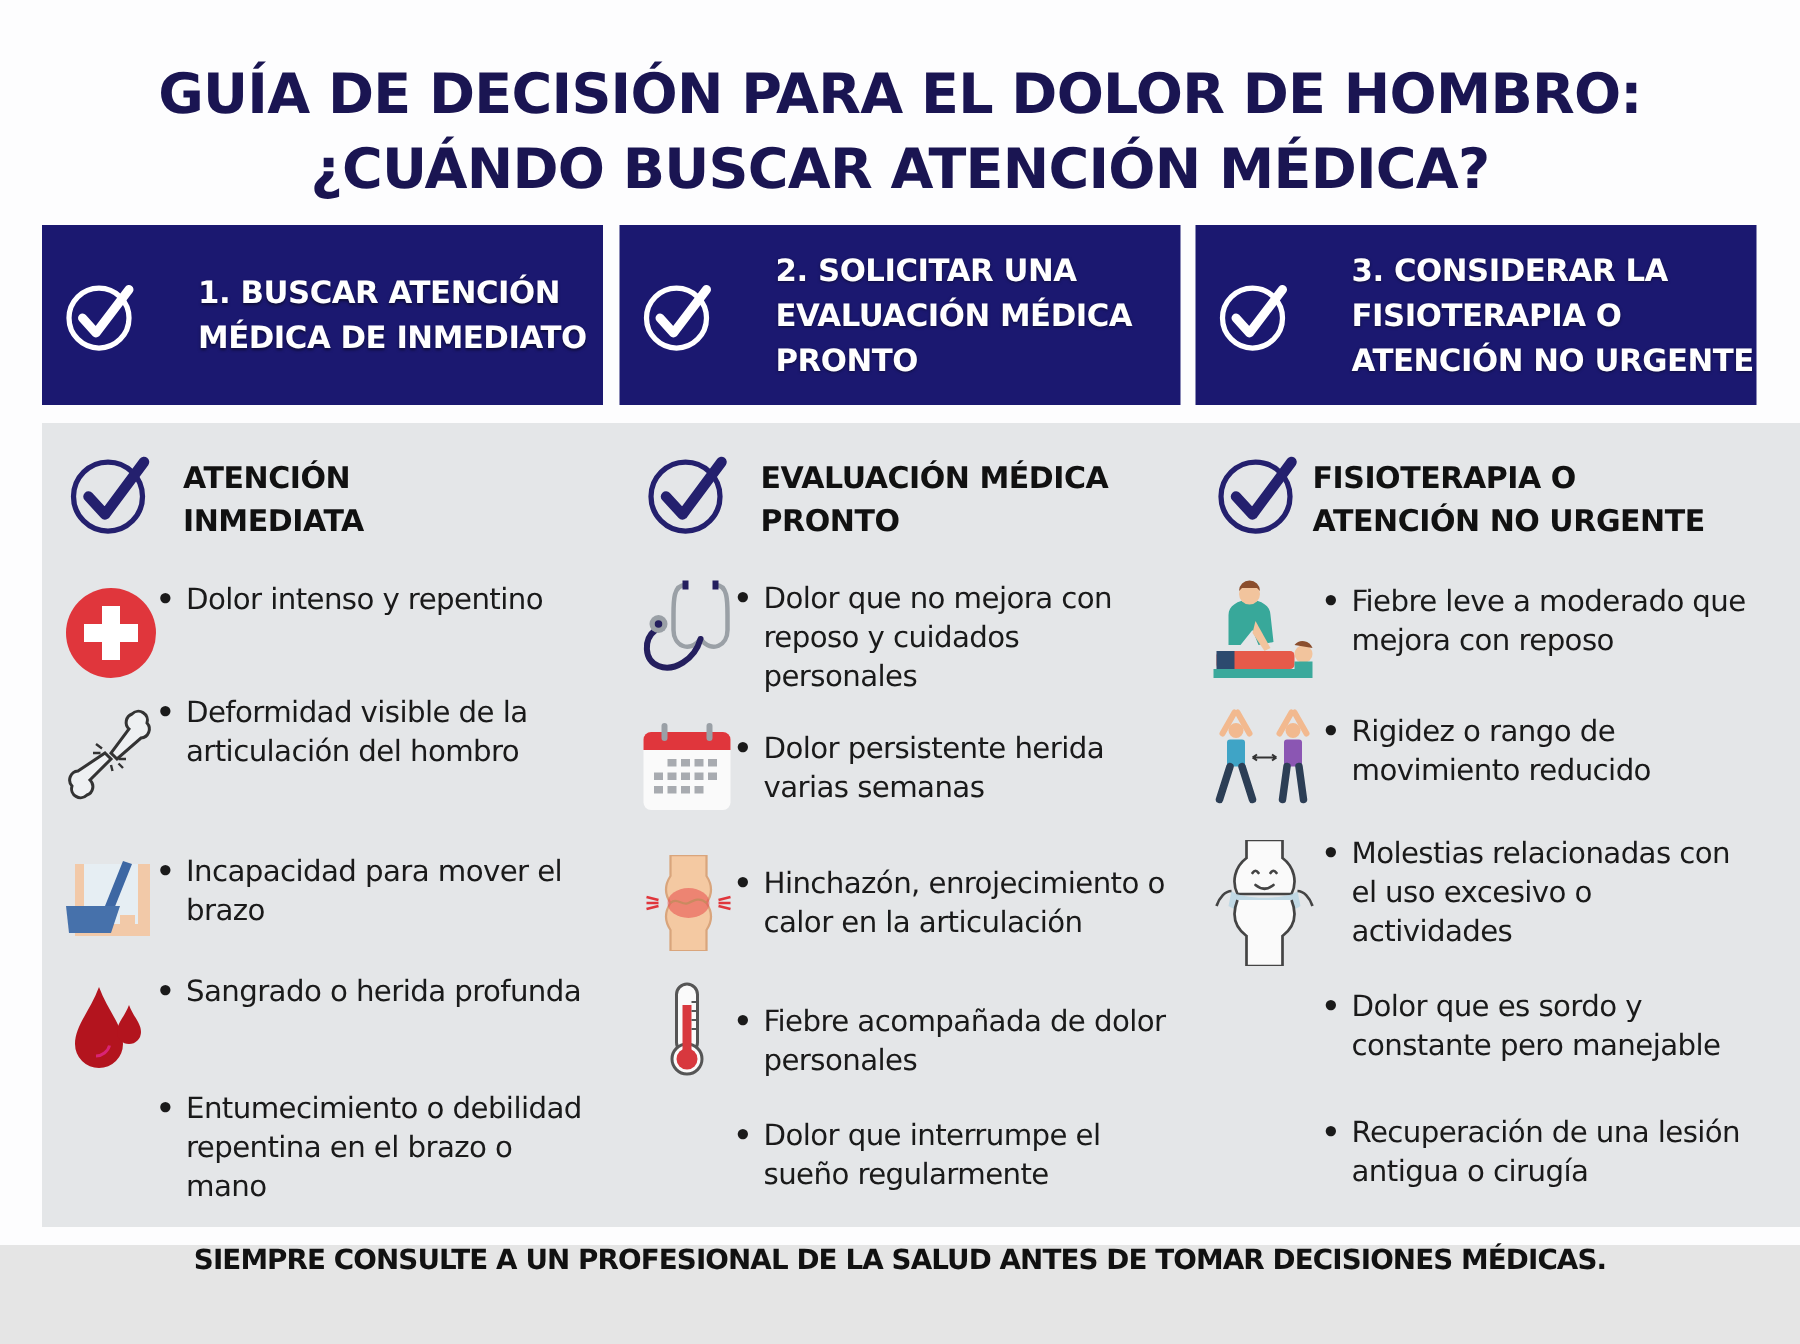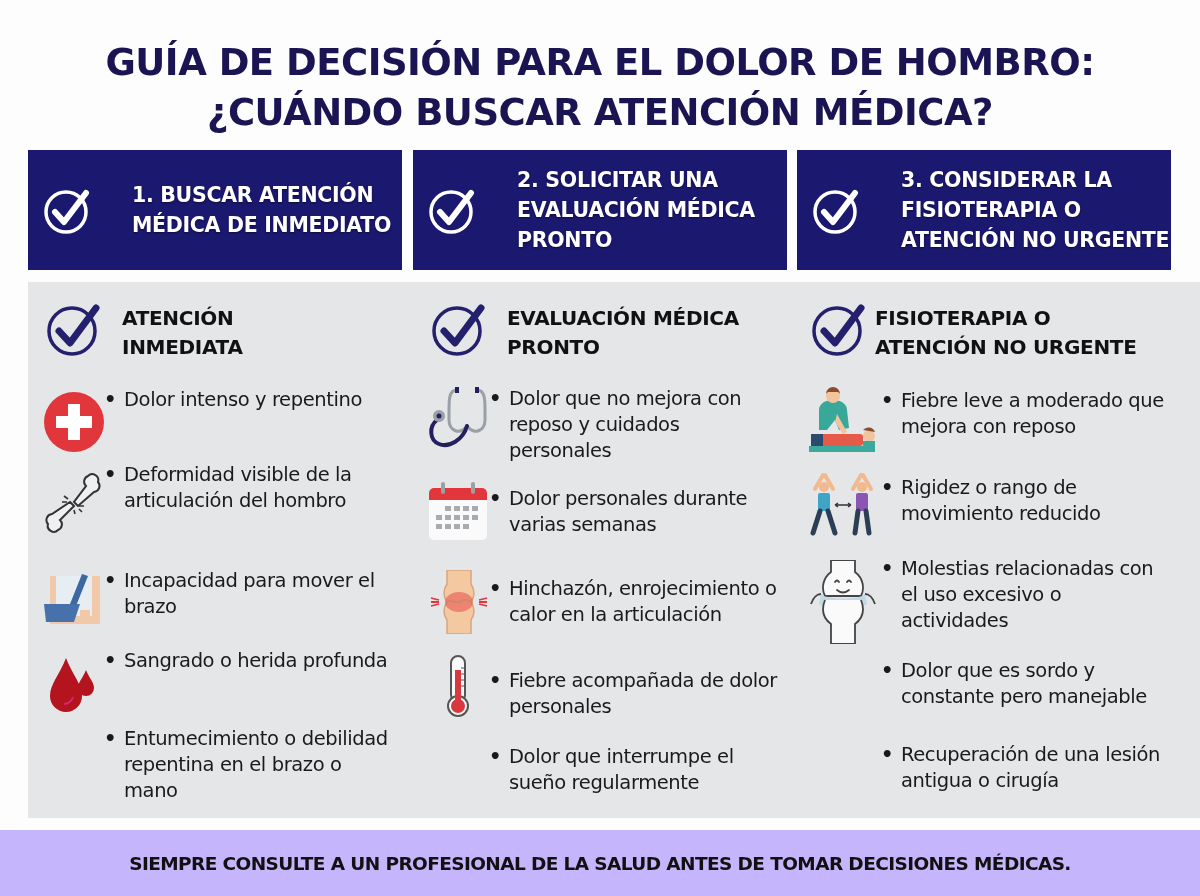--- a/index.html
+++ b/index.html
@@ -13,21 +13,21 @@
   .body{position:absolute;top:132px;width:418px;height:536px;background:#e4e6e8;}
   .sub{position:absolute;left:16px;top:18px;display:flex;align-items:flex-start;}
   .sub .sicon{width:58px;height:58px;flex:none;}
   .sub .stext{margin-left:20px;margin-top:4px;font-family:"DejaVu Sans",sans-serif;font-weight:bold;font-size:20px;line-height:29px;color:#111;letter-spacing:-0.3px;}
   .item{position:absolute;left:0;width:374px;}
   .item .ico{position:absolute;left:14px;width:64px;height:64px;}
   .item .txt{position:absolute;left:96px;width:270px;font-family:"DejaVu Sans",sans-serif;font-size:19.5px;line-height:26px;color:#1a1a1a;letter-spacing:-0.4px;}
   .item .txt:before{content:"\2022";position:absolute;left:-20px;font-weight:bold;}
   .c3 .item .txt{left:104px;}
   .c3 .item .txt:before{left:-20px;}
-  .footer{position:absolute;left:0;top:830px;width:1200px;height:66px;background:#c4b5fd;display:flex;align-items:center;justify-content:center;}
+  .footer{position:absolute;left:0;top:830px;width:1200px;height:66px;background:#e5e5e5;display:flex;justify-content:center;}
   .footer span{font-family:"DejaVu Sans",sans-serif;font-weight:bold;font-size:18.5px;color:#111;letter-spacing:-0.6px;}
 </style>
 </head>
 <body>
 
 <div class="title">
   <div>GUÍA DE DECISIÓN PARA EL DOLOR DE HOMBRO:</div>
   <div>¿CUÁNDO BUSCAR ATENCIÓN MÉDICA?</div>
 </div>
 
@@ -145,21 +145,21 @@
             <rect x="18" y="35" width="6" height="5"></rect>
             <rect x="27" y="35" width="6" height="5"></rect>
             <rect x="36" y="35" width="6" height="5"></rect>
             <rect x="45" y="35" width="6" height="5"></rect>
             <rect x="9" y="44" width="6" height="5"></rect>
             <rect x="18" y="44" width="6" height="5"></rect>
             <rect x="27" y="44" width="6" height="5"></rect>
             <rect x="36" y="44" width="6" height="5"></rect>
           </g>
         </svg>
-      <div class="txt" style="top:0px">Dolor personales durante varias semanas</div>
+      <div class="txt" style="top:0px">Dolor persistente herida varias semanas</div>
     </div>
     <div class="item" style="top:282px">
       <svg class="ico" style="top:6px" viewBox="0 0 64 64">
           <path d="M20 0h24v14c4 6 4 12 0 18c4 6 4 12 0 18v14H20V50c-4-6-4-12 0-18c-4-6-4-12 0-18z" fill="#f4c9a2" stroke="#d9a57c" stroke-width="1.5"></path>
           <ellipse cx="32" cy="32" rx="14" ry="10" fill="#e84a4a" opacity=".55"></ellipse>
           <path d="M20 32c4-4 8 2 12 0s8-4 12 0" fill="none" stroke="#c98a60" stroke-width="1.5"></path>
           <g stroke="#e0363c" stroke-width="1.8">
             <path d="M4 28l8 2M4 32h8M4 36l8-2M60 28l-8 2M60 32h-8M60 36l-8-2"></path>
           </g>
         </svg>

